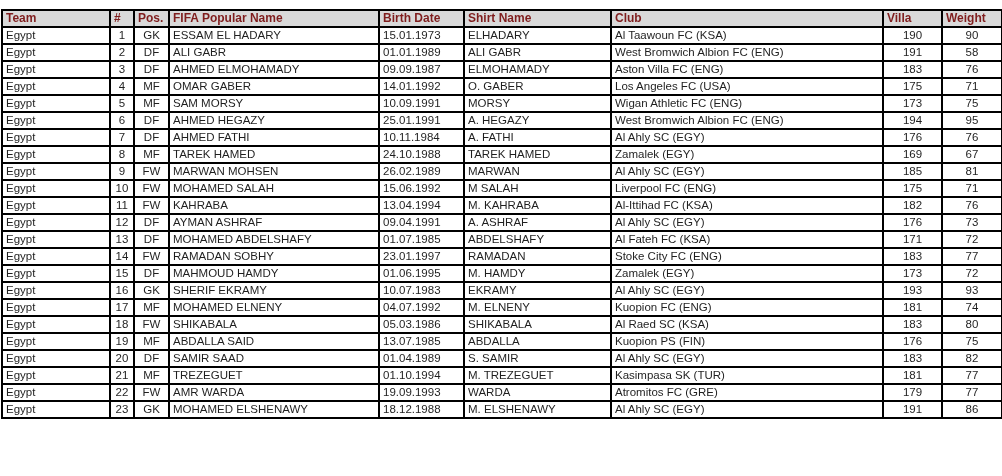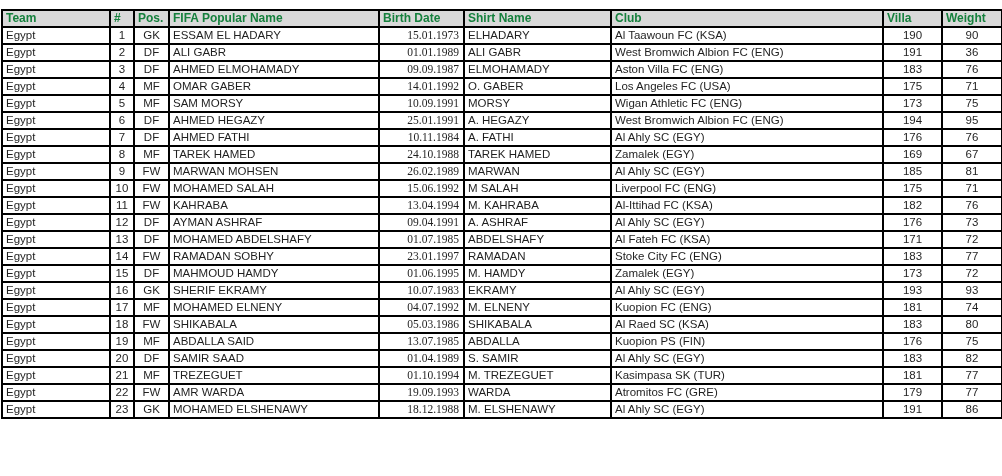--- a/index.html
+++ b/index.html
@@ -25,34 +25,34 @@
     border: 2px solid #000000;
     height: 15px;
     padding: 0 3px;
     overflow: hidden;
     white-space: nowrap;
     box-sizing: content-box;
     line-height: 15px;
   }
   table.squad th {
     background: #d9d9d9;
-    color: #15803d;
+    color: #7f1d1d;
     font-size: 12px;
     font-weight: bold;
     text-align: left;
   }
   table.squad td {
     background: #ffffff;
     color: #1f1f1f;
     font-size: 11.5px;
     font-weight: normal;
   }
   .al-left   { text-align: left; }
   .al-center { text-align: center; }
-  .al-right  { text-align: right; padding-right: 4px !important; font-family: Liberation Serif, serif; }
+  .al-right  { padding-right: 4px !important; }
   
   col.c-team   { width: 108px; }
   col.c-number { width: 24px;  }
   col.c-pos    { width: 35px;  }
   col.c-name   { width: 210px; }
   col.c-birth  { width: 85px;  }
   col.c-shirt  { width: 147px; }
   col.c-club   { width: 272px; }
   col.c-height { width: 59px;  }
   col.c-weight { width: 60px;  }
@@ -100,21 +100,21 @@
         </tr>
         <tr>
           <td class="al-left">Egypt</td>
           <td class="al-center">2</td>
           <td class="al-center">DF</td>
           <td class="al-left">ALI GABR</td>
           <td class="al-right">01.01.1989</td>
           <td class="al-left">ALI GABR</td>
           <td class="al-left">West Bromwich Albion FC (ENG)</td>
           <td class="al-center">191</td>
-          <td class="al-center">36</td>
+          <td class="al-center">58</td>
         </tr>
         <tr>
           <td class="al-left">Egypt</td>
           <td class="al-center">3</td>
           <td class="al-center">DF</td>
           <td class="al-left">AHMED ELMOHAMADY</td>
           <td class="al-right">09.09.1987</td>
           <td class="al-left">ELMOHAMADY</td>
           <td class="al-left">Aston Villa FC (ENG)</td>
           <td class="al-center">183</td>

